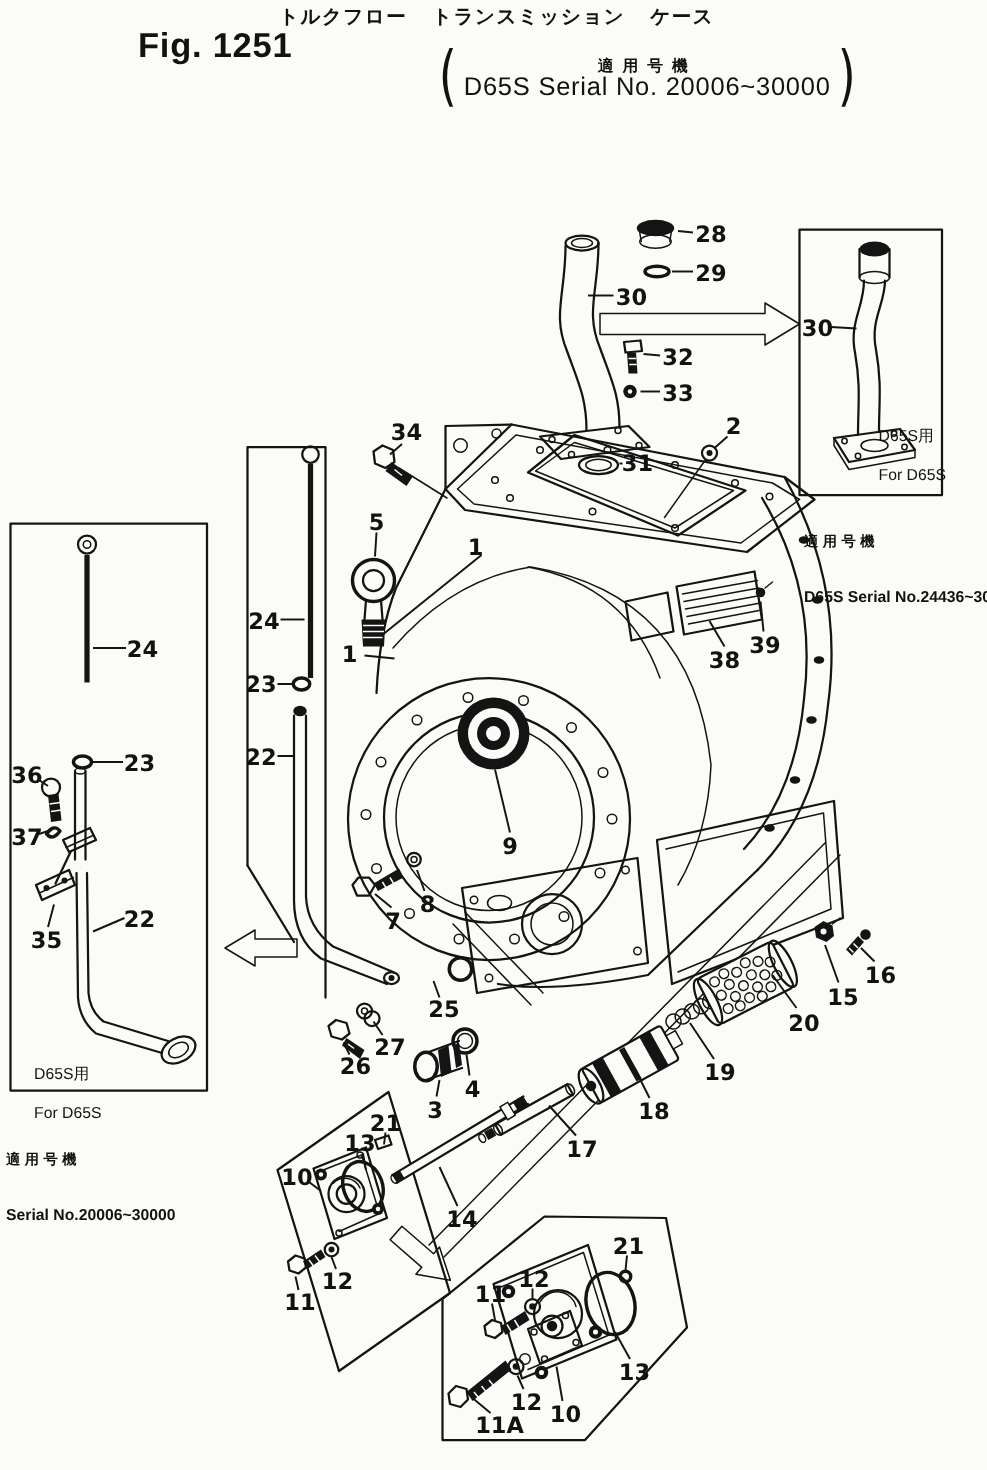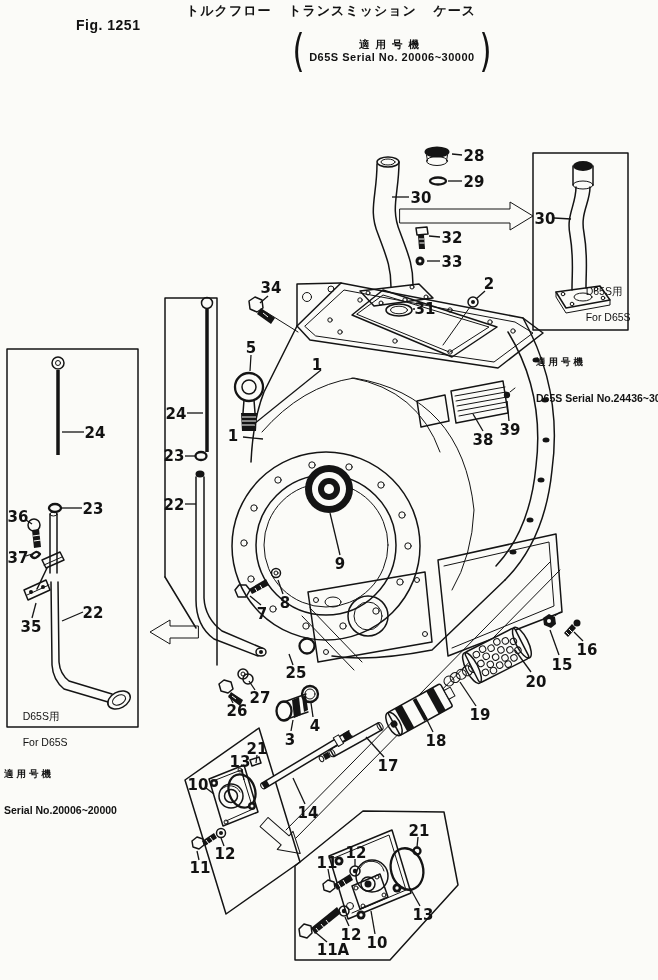--- a/index.html
+++ b/index.html
@@ -2,28 +2,28 @@
 <html><head>
 <meta charset="utf-8">
 <style>
   html,body{margin:0;padding:0}
   body{width:658px;height:980px;background:#fbfbf8;color:#121212;
        font-family:"Liberation Sans",sans-serif;position:relative;overflow:hidden}
   .stage{position:absolute;inset:0}
   
   .hdr-jp{position:absolute;left:186px;top:2px;font-size:13px;font-weight:bold;
           word-spacing:12px;letter-spacing:1px;white-space:pre}
-  .hdr-row{position:absolute;left:76px;top:17px;display:flex;gap:22px;
-           font-size:14px;font-weight:bold;letter-spacing:.5px;white-space:pre}
+  .hdr-row{position:absolute;left:92px;top:17px;display:flex;gap:22px;
+           font-size:23px;font-weight:bold;letter-spacing:.5px;white-space:pre}
   .hdr-app{position:absolute;left:290px;top:31px;display:flex;align-items:center;gap:2px}
   .paren{font-size:44px;font-weight:400;line-height:40px;
          font-family:"DejaVu Sans",sans-serif;transform:scaleX(.7)}
   .app-col{display:flex;flex-direction:column;align-items:center;line-height:13px}
   .app-jp{font-size:10.5px;font-weight:bold;letter-spacing:6px}
-  .app-serial{font-size:11px;font-weight:bold;letter-spacing:.5px;white-space:pre}
+  .app-serial{font-size:17px;font-weight:normal;letter-spacing:.5px;white-space:pre}
   
   .cap{position:absolute;font-weight:bold;line-height:12px;white-space:pre}
   .cap .jp{font-size:9.5px;letter-spacing:3px;display:block}
   .cap .ser{font-size:10.5px;display:block}
   .variant{position:absolute;font-weight:normal;font-size:10.5px;line-height:13px;white-space:pre}
   
   .s{stroke:#141414;fill:none;stroke-width:1.5;stroke-linecap:round;stroke-linejoin:round}
   .sb{stroke-width:2.3}
   .st{stroke-width:1}
   .d{fill:#141414;stroke:none}
@@ -61,21 +61,21 @@
   <div class="cap" style="left:536px;top:332px">
     <span class="jp">適用号機</span>
     <span class="ser">D65S Serial No.24436~30000</span>
   </div>
   <div class="variant" style="left:11px;top:697px">
     <span>D65S用</span><br>
     <span>For D65S</span>
   </div>
   <div class="cap" style="left:4px;top:744px">
     <span class="jp">適用号機</span>
-    <span class="ser">Serial No.20006~20000</span>
+    <span class="ser">Serial No.20006~30000</span>
   </div>
   <div class="cap" style="left:292px;top:956px">
     
     
   </div>
 
   
   <svg width="658" height="980" viewBox="0 0 658 980">
     <defs>
       <pattern id="hz" width="5" height="5" patternUnits="userSpaceOnUse" patternTransform="rotate(45)">

